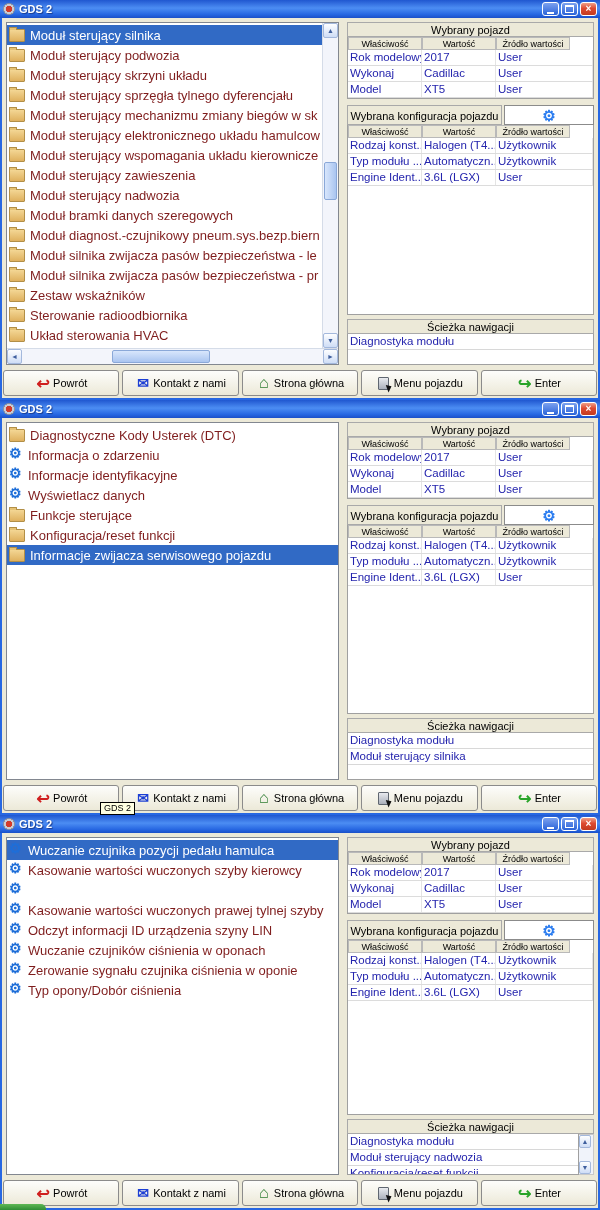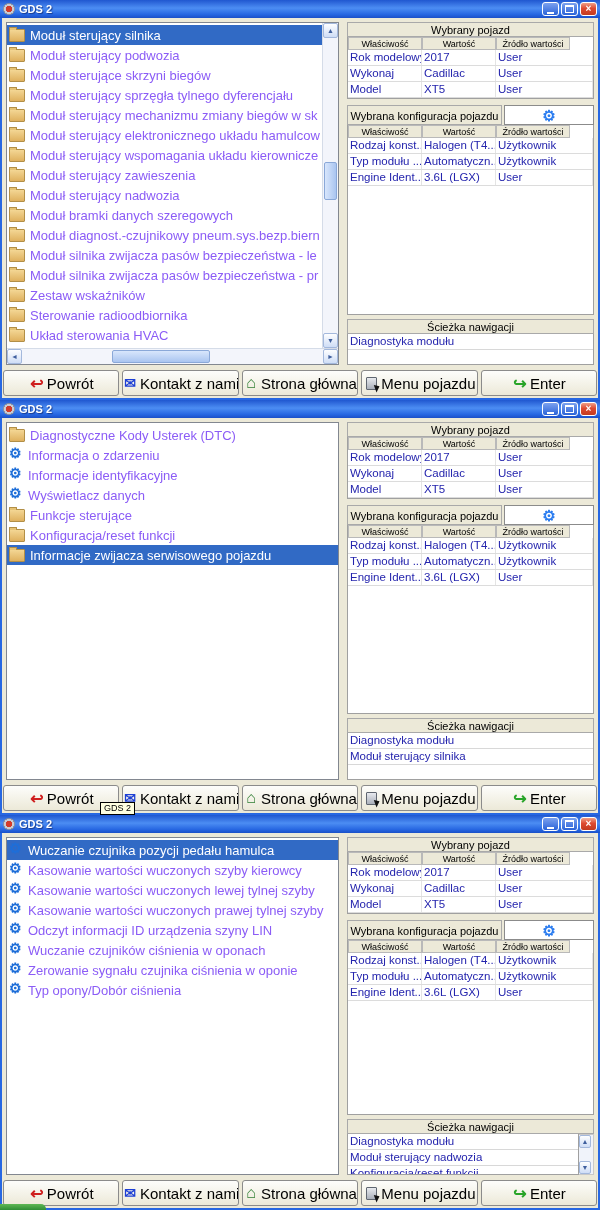--- a/index.html
+++ b/index.html
@@ -26,21 +26,21 @@
   .ctl.max::after{content:"";width:7px;height:5px;border:1px solid #fff;border-top:2px solid #fff;}
   .ctl.close{background:linear-gradient(180deg,#f09f86,#de4a31 45%,#c23a20);}
 
   
   .main{flex:1;display:flex;gap:8px;padding:4px;min-height:0;}
   .left-panel{flex:1;display:flex;flex-direction:column;background:#fff;
               border:1px solid #828790;min-width:0;}
   .list-area{flex:1;display:flex;min-height:0;}
   .list{flex:1;overflow:hidden;padding-top:2px;min-width:0;}
   .item{display:flex;align-items:center;height:20px;white-space:nowrap;
-        color:#8b5cf6;font-size:13px;padding-left:2px;overflow:hidden;}
+        color:#7f1d1d;font-size:13px;padding-left:2px;overflow:hidden;}
   .item.selected{background:#316ac5;color:#fff;}
   .icon{display:inline-block;width:14px;height:11px;position:relative;
         margin-right:5px;flex:none;}
   .icon.folder{background:linear-gradient(180deg,#f3d694,#dfb15f);
         border:1px solid #b28f47;border-radius:1px;}
   .icon.folder::before{content:"";position:absolute;top:-3px;left:-1px;width:6px;height:2px;
         background:#e6c274;border:1px solid #b28f47;border-bottom:none;border-radius:1px 1px 0 0;}
   .icon.gear{height:14px;}
   .icon.gear::before{content:"⚙";position:absolute;top:-2px;left:0;
         font-size:14px;line-height:14px;color:#1e6ed8;font-weight:bold;}
@@ -91,21 +91,21 @@
       border-bottom:1px solid #d8d8d8;white-space:nowrap;overflow:hidden;}
   .h30{height:30px;}.h46{height:46px;}.h40{height:40px;}
   .nav-scroll{width:14px;flex:none;display:flex;flex-direction:column;
       justify-content:space-between;background:#f0f3fa;border:1px solid #c9c9c9;border-left:none;}
   .nav-scroll .sbtn{width:12px;height:13px;}
 
   
   .toolbar{flex:none;height:26px;display:flex;gap:3px;padding:1px 1px 2px;position:relative;}
   .tb{flex:1;display:flex;align-items:center;justify-content:center;gap:2px;
       background:linear-gradient(180deg,#fdfdfb,#ece9d8);border:1px solid #8b8b8b;
-      border-radius:3px;font-size:15px;color:#000;padding:0;cursor:default;
+      border-radius:3px;font-size:11px;color:#000;padding:0;cursor:default;
       font-family:"Liberation Sans",sans-serif;white-space:nowrap;overflow:hidden;}
   .ico{display:inline-flex;width:16px;height:16px;align-items:center;justify-content:center;flex:none;}
   .ico-back::before{content:"↩";color:#cf1f1f;font-weight:bold;font-size:16px;}
   .ico-mail::before{content:"✉";color:#1d3fd4;font-weight:bold;font-size:14px;}
   .ico-home::before{content:"⌂";color:#2e7d32;font-weight:bold;font-size:16px;}
   .ico-menu{width:9px;height:11px;background:linear-gradient(180deg,#e8eaee,#aab0bb);
       border:1px solid #5f6670;position:relative;border-radius:1px;}
   .ico-menu::after{content:"";position:absolute;right:-4px;bottom:-3px;width:0;height:0;
       border-left:5px solid #111;border-top:3px solid transparent;border-bottom:5px solid transparent;
       transform:rotate(-20deg);}
@@ -135,21 +135,21 @@
             <div class="item selected">
             <span class="icon folder"></span>
             <span class="label">Moduł sterujący silnika</span>
           </div>
             <div class="item">
             <span class="icon folder"></span>
             <span class="label">Moduł sterujący podwozia</span>
           </div>
             <div class="item">
             <span class="icon folder"></span>
-            <span class="label">Moduł sterujące skrzyni biegów</span>
+            <span class="label">Moduł sterujący skrzyni układu</span>
           </div>
             <div class="item">
             <span class="icon folder"></span>
             <span class="label">Moduł sterujący sprzęgła tylnego dyferencjału</span>
           </div>
             <div class="item">
             <span class="icon folder"></span>
             <span class="label">Moduł sterujący mechanizmu zmiany biegów w sk</span>
           </div>
             <div class="item">
@@ -461,21 +461,20 @@
             <div class="item selected">
             <span class="icon gear"></span>
             <span class="label">Wuczanie czujnika pozycji pedału hamulca</span>
           </div>
             <div class="item">
             <span class="icon gear"></span>
             <span class="label">Kasowanie wartości wuczonych szyby kierowcy</span>
           </div>
             <div class="item">
             <span class="icon gear"></span>
-            <span class="label">Kasowanie wartości wuczonych lewej tylnej szyby</span>
           </div>
             <div class="item">
             <span class="icon gear"></span>
             <span class="label">Kasowanie wartości wuczonych prawej tylnej szyby</span>
           </div>
             <div class="item">
             <span class="icon gear"></span>
             <span class="label">Odczyt informacji ID urządzenia szyny LIN</span>
           </div>
             <div class="item">

